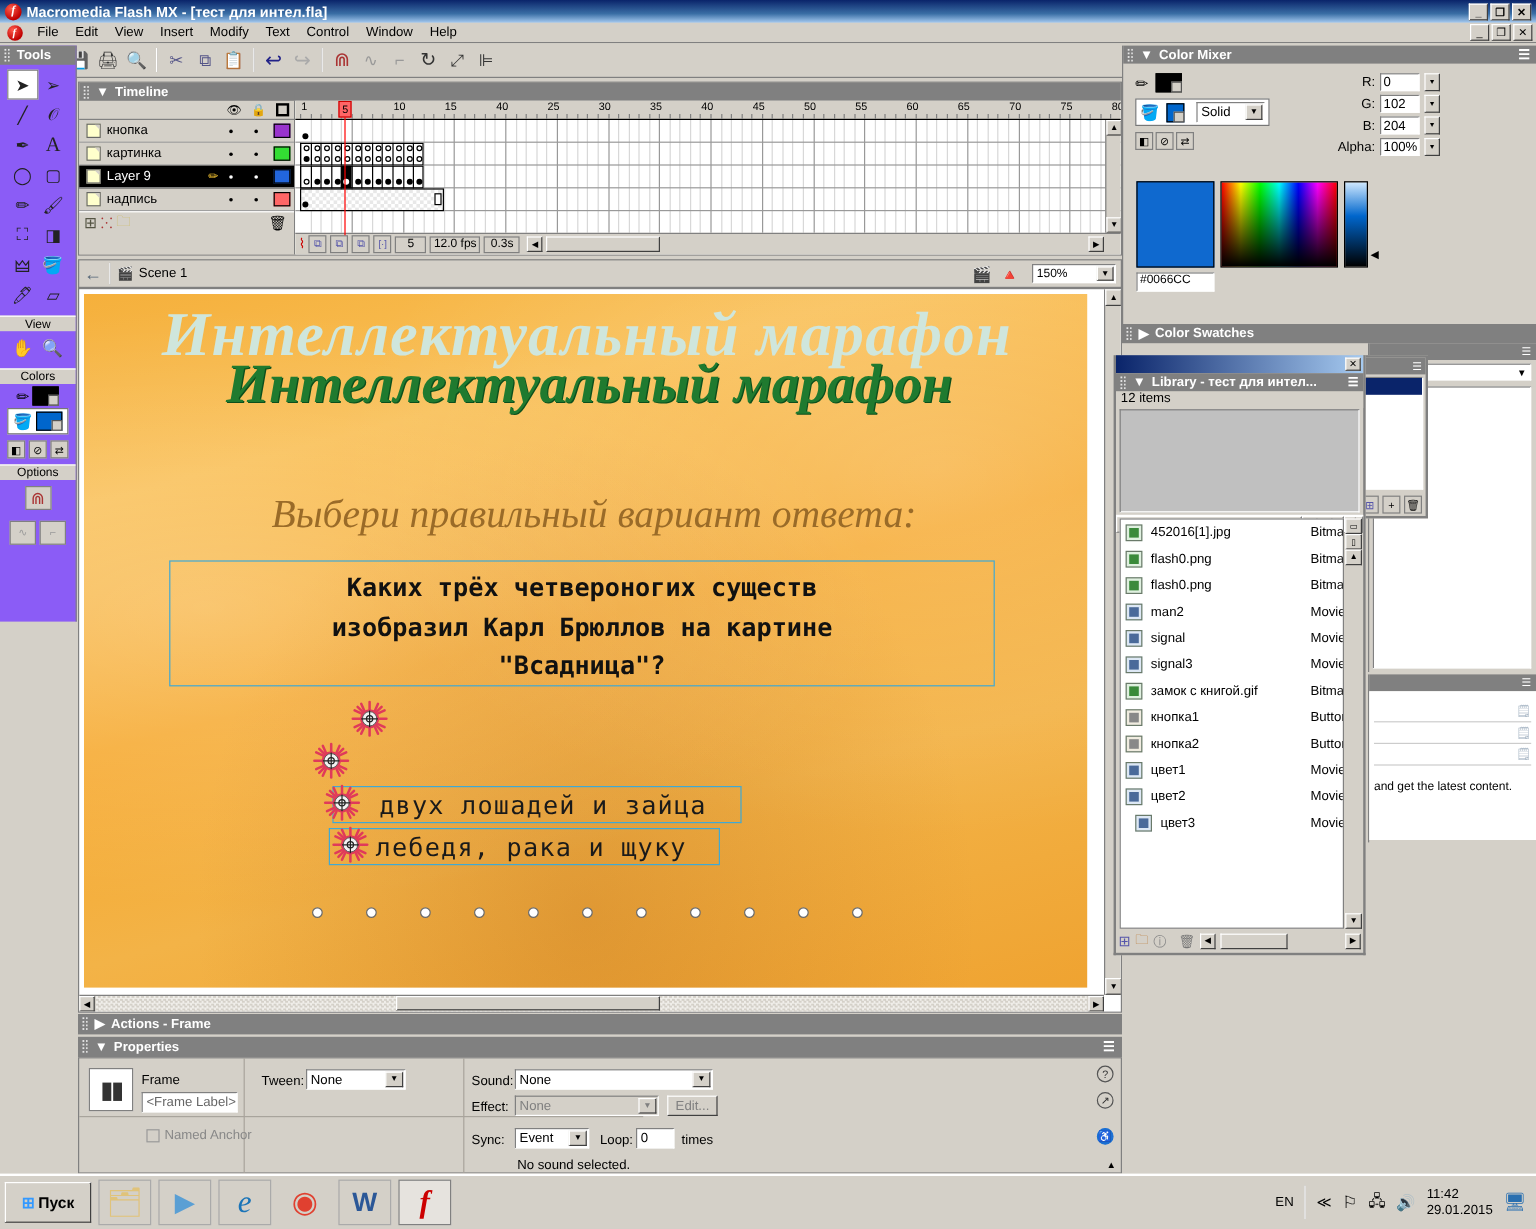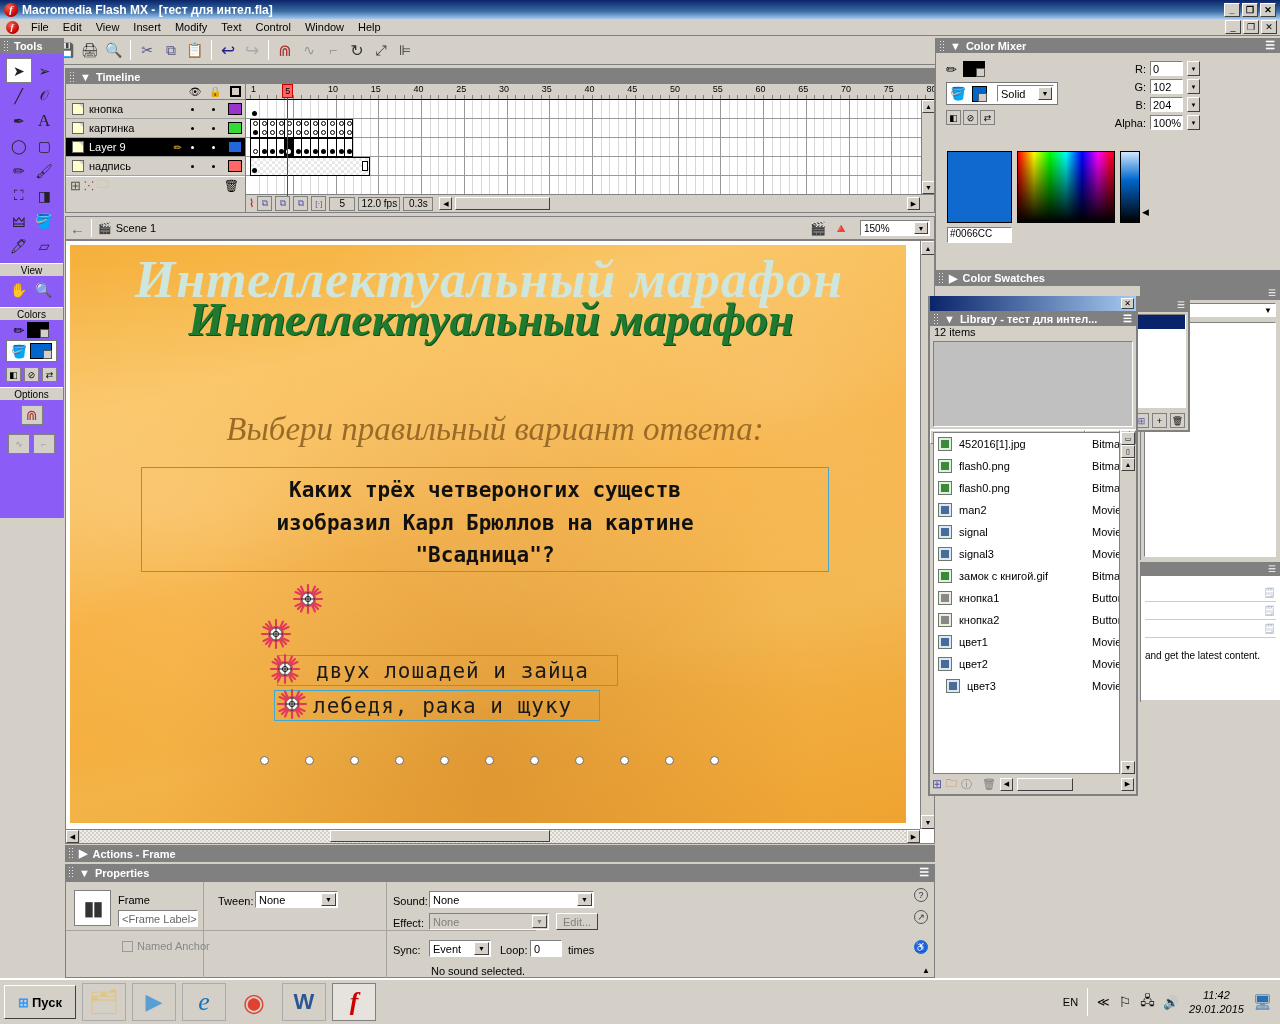--- a/index.html
+++ b/index.html
@@ -232,21 +232,21 @@
             border-top:2px solid #fff; display:flex; align-items:center;}
   .start{ width:72px;height:34px; margin-left:4px; background:#d4d0c8;
           border:1px solid; border-color:#fff #404040 #404040 #fff;
           display:flex;align-items:center;justify-content:center; gap:3px;
           font-weight:bold; font-size:13px;}
   .tb-item{ width:44px;height:38px; margin-left:6px; display:flex; align-items:center;
             justify-content:center; border:1px solid transparent;}
   .tb-item.active{ border:1px solid #808080; background:#e6e3de;}
   .tray{ margin-left:auto; display:flex; align-items:center; gap:9px; padding-right:8px;
          font-size:11px;}
-  .clock{ text-align:center; font-size:11px; line-height:14px;font-style:italic;}
+  .clock{ text-align:left; font-size:11px; line-height:14px;}
   .sep-v{ width:1px;height:28px;background:#a0a0a0;border-right:1px solid #fff;}
 </style>
 </head>
 <body>
 
 <div class="titlebar">
   <span class="tb-icon">
     <span class="flashlogo">f</span>
   </span>
   <span>Macromedia Flash MX - [тест для интел.fla]</span>

